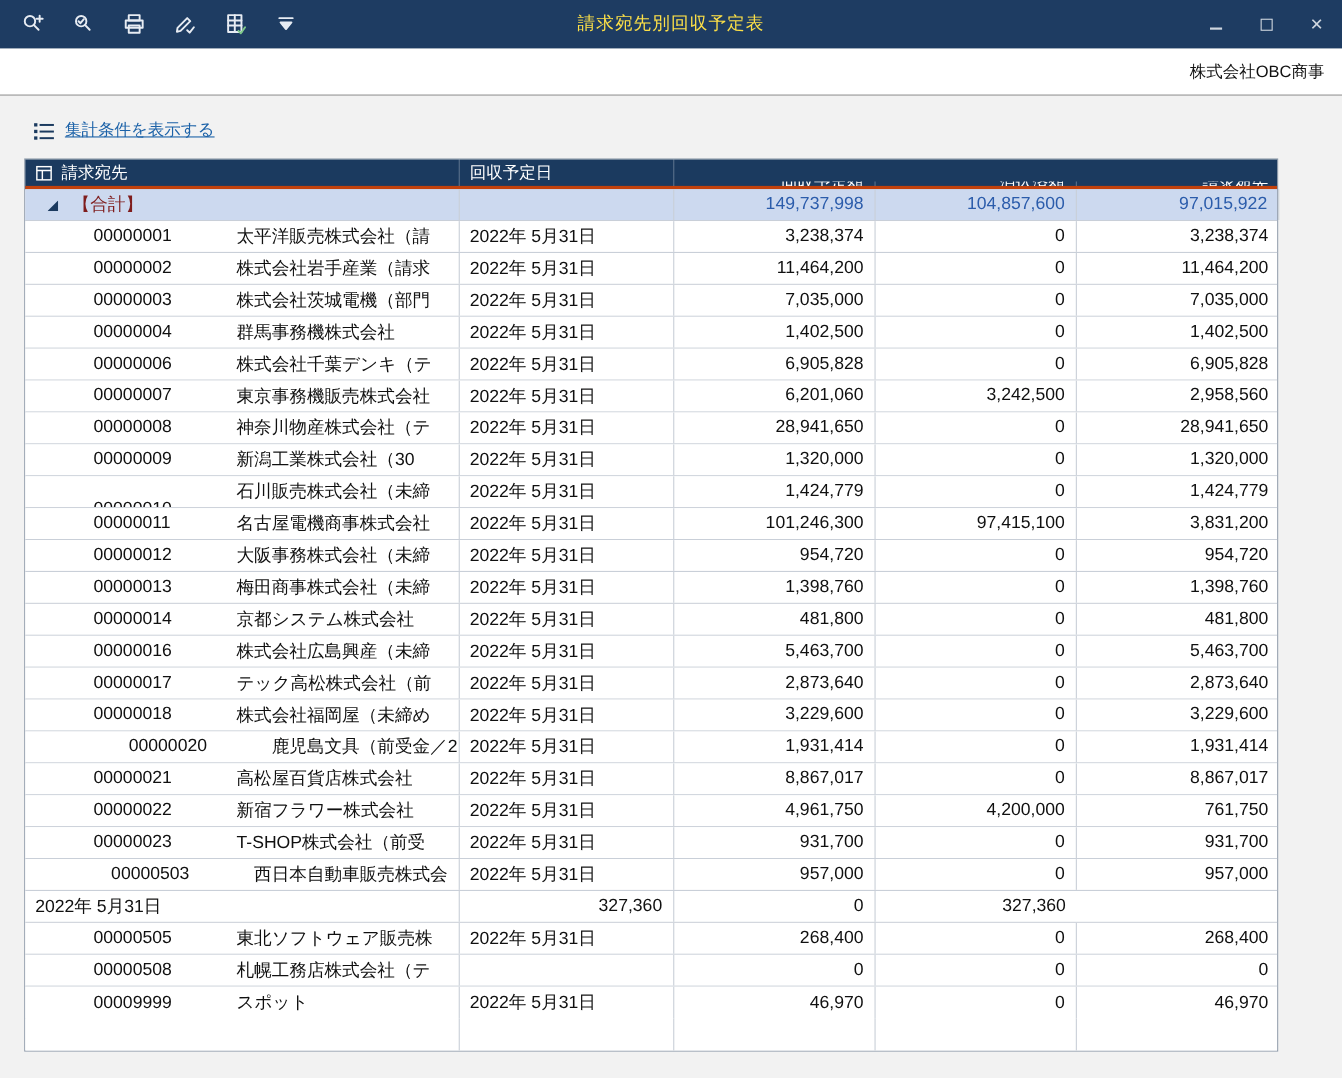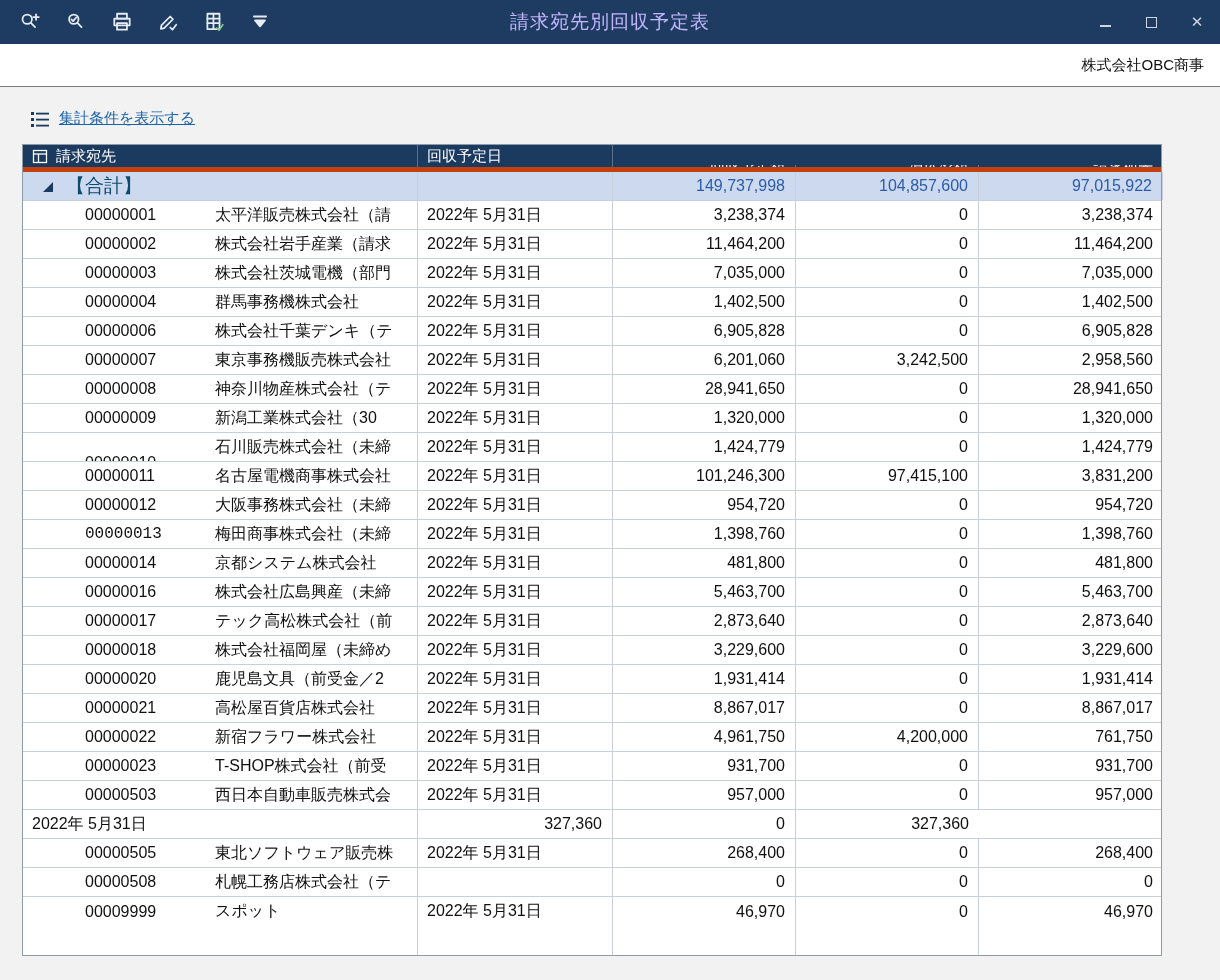--- a/index.html
+++ b/index.html
@@ -11,61 +11,61 @@
   
   .titlebar {
     height:44px; background:#1e3c62; display:flex; align-items:center;
     position:relative; color:#d6dde6;
   }
   .tb-icons { display:flex; align-items:center; gap:18px; padding-left:16px; }
   .tb-icon { width:28px; height:28px; display:flex; align-items:center; justify-content:center; cursor:pointer; }
   .tb-icon svg { stroke:#e7ecf3; fill:none; stroke-width:1.6; stroke-linecap:round; stroke-linejoin:round; }
   .tb-title {
     position:absolute; left:50%; top:50%; transform:translate(-50%,-50%);
-    font-size:19px; color:#c4b5fd; letter-spacing:1px;
+    font-size:16px; color:#fde047; letter-spacing:1px;
   }
   .tb-win { position:absolute; right:0; top:0; height:44px; display:flex; align-items:center; gap:0; }
   .win-btn { width:46px; height:44px; display:flex; align-items:center; justify-content:center; cursor:pointer; color:#cfd6df; font-size:14px; }
   .min-bar { width:11px; height:2px; background:#cfd6df; margin-top:8px; }
   .max-box { width:11px; height:11px; border:1.5px solid #cfd6df; }
   .close-x { font-size:15px; }
   
   .companybar {
     height:43px; background:#ffffff; display:flex; align-items:center;
     justify-content:flex-end; padding-right:16px; font-size:15px; color:#111;
     border-bottom:1px solid #7c7c7c;
   }
   
   .content { padding:18px 22px 0 22px; background:#f2f2f2; height:892px; }
   .cond-row { display:flex; align-items:center; gap:9px; margin:4px 0 16px 8px; }
   .cond-row svg { display:block; }
   .cond-link { color:#1c62a8; font-size:15px; text-decoration:underline; cursor:pointer; }
   
   .table-wrap { width:1140px; border:1px solid #8e9aa8; background:#fff; }
   .grid { display:grid; grid-template-columns:395px 195px 183px 183px 184px; }
-  .thead { background:#1b3a5f; color:#ffffff; height:27px; font-size:15px; border-bottom:5px solid #c2410c; }
+  .thead { background:#1b3a5f; color:#ffffff; height:27px; font-size:15px; border-bottom:3px solid #c2410c; }
   .th { display:flex; align-items:center; padding-left:9px; border-right:1px solid rgba(255,255,255,.28); overflow:hidden; white-space:nowrap; }
   .th:last-child { border-right:none; }
   .th.num { justify-content:flex-end; padding-right:10px; padding-left:0;margin-top:20px; }
   .th-icon { display:flex; align-items:center; margin-right:8px; cursor:pointer; }
   .th-icon svg { stroke:#fff; fill:none; stroke-width:1.3; }
   .trow { height:29px; font-size:16px; border-bottom:1px solid #c9cfd8; background:#fff; color:#101010; }
   .trow:last-child { border-bottom:none; }
   .cell { display:flex; align-items:center; border-right:1px solid #c9cfd8; overflow:hidden; white-space:nowrap; }
   .cell:last-child { border-right:none; }
   .c-dest { padding-left:62px; }
   .c-dest .code { display:inline-block; width:130px; }
   .c-date { padding-left:9px; white-space:pre; }
   .c-num { justify-content:flex-end; padding-right:10px; }
   
   .sum-row { background:#ccd9ef; color:#16406e; }
   .sum-row .cell { border-right:1px solid #c9cfd8; }
   .sum-dest { padding-left:20px; display:flex; align-items:center; }
   .tri { width:10px; height:10px; background:#1b3a5f; clip-path:polygon(100% 0, 100% 100%, 0 100%); margin-right:13px; margin-top:2px; }
-  .sum-label { font-size:19px; color:#0c4a6e; }
+  .sum-label { font-size:16px; color:#7f1d1d; }
   .sum-num { color:#2b5cab; }
   .empty-row .cell { height:100%; }
 </style>
 </head>
 <body>
 
 <div class="titlebar">
   <div class="tb-icons">
     <div class="tb-icon">
       <svg width="22" height="22" viewBox="0 0 20 20">
@@ -283,21 +283,21 @@
             <div class="code" style="display: inline-block;">00000012</div>
             <div class="name">大阪事務株式会社（未締</div>
           </div>
           <div class="cell c-date">2022年 5月31日</div>
           <div class="cell c-num">954,720</div>
           <div class="cell c-num">0</div>
           <div class="cell c-num">954,720</div>
         </div>
         <div class="grid trow">
           <div class="cell c-dest">
-            <div class="code" style="display: inline-block; font-family: Liberation Mono, monospace;">00000013</div>
+            <div class="code" style="display: inline-block;">00000013</div>
             <div class="name">梅田商事株式会社（未締</div>
           </div>
           <div class="cell c-date">2022年 5月31日</div>
           <div class="cell c-num">1,398,760</div>
           <div class="cell c-num">0</div>
           <div class="cell c-num">1,398,760</div>
         </div>
         <div class="grid trow">
           <div class="cell c-dest">
             <div class="code" style="display: inline-block;">00000014</div>
@@ -333,21 +333,21 @@
             <div class="code" style="display: inline-block;">00000018</div>
             <div class="name">株式会社福岡屋（未締め</div>
           </div>
           <div class="cell c-date">2022年 5月31日</div>
           <div class="cell c-num">3,229,600</div>
           <div class="cell c-num">0</div>
           <div class="cell c-num">3,229,600</div>
         </div>
         <div class="grid trow">
           <div class="cell c-dest">
-            <div class="code" style="display: inline-block;">00000020</div>
+            <div class="code" style="display: inline-block; margin-left: 32px;">00000020</div>
             <div class="name">鹿児島文具（前受金／2</div>
           </div>
           <div class="cell c-date">2022年 5月31日</div>
           <div class="cell c-num">1,931,414</div>
           <div class="cell c-num">0</div>
           <div class="cell c-num">1,931,414</div>
         </div>
         <div class="grid trow">
           <div class="cell c-dest">
             <div class="code" style="display: inline-block;">00000021</div>
@@ -373,21 +373,21 @@
             <div class="code" style="display: inline-block;">00000023</div>
             <div class="name">T-SHOP株式会社（前受</div>
           </div>
           <div class="cell c-date">2022年 5月31日</div>
           <div class="cell c-num">931,700</div>
           <div class="cell c-num">0</div>
           <div class="cell c-num">931,700</div>
         </div>
         <div class="grid trow">
           <div class="cell c-dest">
-            <div class="code" style="display: inline-block;">00000503</div>
+            <div class="code" style="display: inline-block; margin-left: 16px;">00000503</div>
             <div class="name">西日本自動車販売株式会</div>
           </div>
           <div class="cell c-date">2022年 5月31日</div>
           <div class="cell c-num">957,000</div>
           <div class="cell c-num">0</div>
           <div class="cell c-num">957,000</div>
         </div>
         <div class="grid trow">
           <div class="cell c-date">2022年 5月31日</div>
           <div class="cell c-num">327,360</div>

